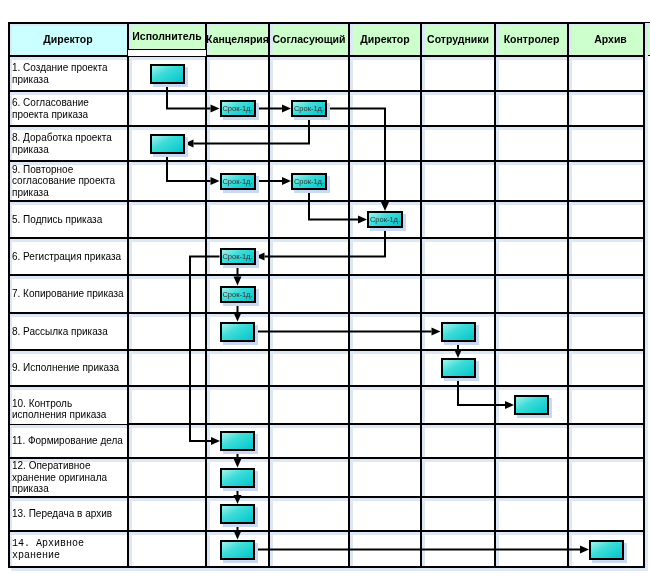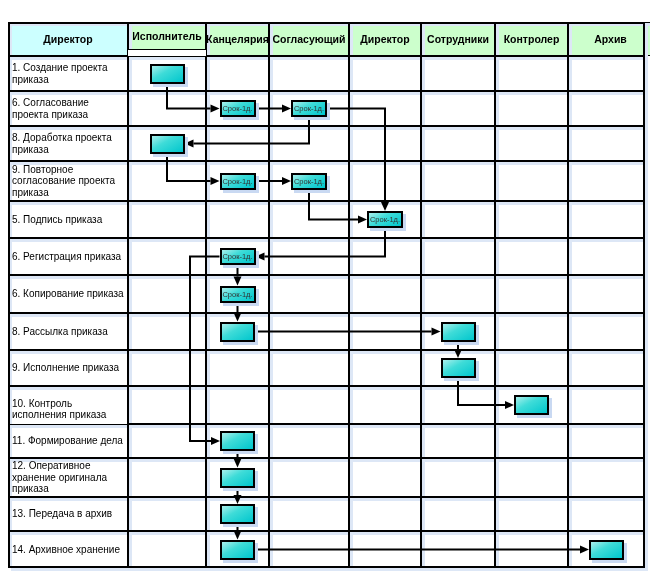--- a/index.html
+++ b/index.html
@@ -76,21 +76,21 @@
       <div class="cell" style="left: 495px; top: 201px; width: 73px; height: 37px; position: absolute;"></div>
       <div class="cell" style="left: 568px; top: 201px; width: 77px; height: 37px; position: absolute;"></div>
       <div class="cell rowlabel" style="left: 8px; top: 238px; width: 120px; height: 37px; position: absolute;">6. Регистрация приказа</div>
       <div class="cell" style="left: 128px; top: 238px; width: 78px; height: 37px; position: absolute;"></div>
       <div class="cell" style="left: 206px; top: 238px; width: 63px; height: 37px; position: absolute;"></div>
       <div class="cell" style="left: 269px; top: 238px; width: 80px; height: 37px; position: absolute;"></div>
       <div class="cell" style="left: 349px; top: 238px; width: 72px; height: 37px; position: absolute;"></div>
       <div class="cell" style="left: 421px; top: 238px; width: 74px; height: 37px; position: absolute;"></div>
       <div class="cell" style="left: 495px; top: 238px; width: 73px; height: 37px; position: absolute;"></div>
       <div class="cell" style="left: 568px; top: 238px; width: 77px; height: 37px; position: absolute;"></div>
-      <div class="cell rowlabel" style="left: 8px; top: 275px; width: 120px; height: 38px; position: absolute;">6. Копирование приказа</div>
+      <div class="cell rowlabel" style="left: 8px; top: 275px; width: 120px; height: 38px; position: absolute;">7. Копирование приказа</div>
       <div class="cell" style="left: 128px; top: 275px; width: 78px; height: 38px; position: absolute;"></div>
       <div class="cell" style="left: 206px; top: 275px; width: 63px; height: 38px; position: absolute;"></div>
       <div class="cell" style="left: 269px; top: 275px; width: 80px; height: 38px; position: absolute;"></div>
       <div class="cell" style="left: 349px; top: 275px; width: 72px; height: 38px; position: absolute;"></div>
       <div class="cell" style="left: 421px; top: 275px; width: 74px; height: 38px; position: absolute;"></div>
       <div class="cell" style="left: 495px; top: 275px; width: 73px; height: 38px; position: absolute;"></div>
       <div class="cell" style="left: 568px; top: 275px; width: 77px; height: 38px; position: absolute;"></div>
       <div class="cell rowlabel" style="left: 8px; top: 313px; width: 120px; height: 37px; position: absolute;">8. Рассылка приказа</div>
       <div class="cell" style="left: 128px; top: 313px; width: 78px; height: 37px; position: absolute;"></div>
       <div class="cell" style="left: 206px; top: 313px; width: 63px; height: 37px; position: absolute;"></div>
@@ -132,21 +132,21 @@
       <div class="cell" style="left: 495px; top: 458px; width: 73px; height: 39px; position: absolute;"></div>
       <div class="cell" style="left: 568px; top: 458px; width: 77px; height: 39px; position: absolute;"></div>
       <div class="cell rowlabel" style="left: 8px; top: 497px; width: 120px; height: 34px; position: absolute;">13. Передача в архив</div>
       <div class="cell" style="left: 128px; top: 497px; width: 78px; height: 34px; position: absolute;"></div>
       <div class="cell" style="left: 206px; top: 497px; width: 63px; height: 34px; position: absolute;"></div>
       <div class="cell" style="left: 269px; top: 497px; width: 80px; height: 34px; position: absolute;"></div>
       <div class="cell" style="left: 349px; top: 497px; width: 72px; height: 34px; position: absolute;"></div>
       <div class="cell" style="left: 421px; top: 497px; width: 74px; height: 34px; position: absolute;"></div>
       <div class="cell" style="left: 495px; top: 497px; width: 73px; height: 34px; position: absolute;"></div>
       <div class="cell" style="left: 568px; top: 497px; width: 77px; height: 34px; position: absolute;"></div>
-      <div class="cell rowlabel" style="left: 8px; top: 531px; width: 120px; height: 37px; position: absolute;">14. Архивное хранение</div>
+      <div class="cell rowlabel" style="left: 8px; top: 531px; width: 120px; height: 37px; position: absolute; font-family: Liberation Mono, monospace;">14. Архивное хранение</div>
       <div class="cell" style="left: 128px; top: 531px; width: 78px; height: 37px; position: absolute;"></div>
       <div class="cell" style="left: 206px; top: 531px; width: 63px; height: 37px; position: absolute;"></div>
       <div class="cell" style="left: 269px; top: 531px; width: 80px; height: 37px; position: absolute;"></div>
       <div class="cell" style="left: 349px; top: 531px; width: 72px; height: 37px; position: absolute;"></div>
       <div class="cell" style="left: 421px; top: 531px; width: 74px; height: 37px; position: absolute;"></div>
       <div class="cell" style="left: 495px; top: 531px; width: 73px; height: 37px; position: absolute;"></div>
       <div class="cell" style="left: 568px; top: 531px; width: 77px; height: 37px; position: absolute;"></div>
     </div>
   <div class="frame" id="frame" style="left: 8px; top: 22px; width: 637px; height: 546px; position: absolute;"></div>
   <svg class="conn" id="connsvg" width="650" height="576">

